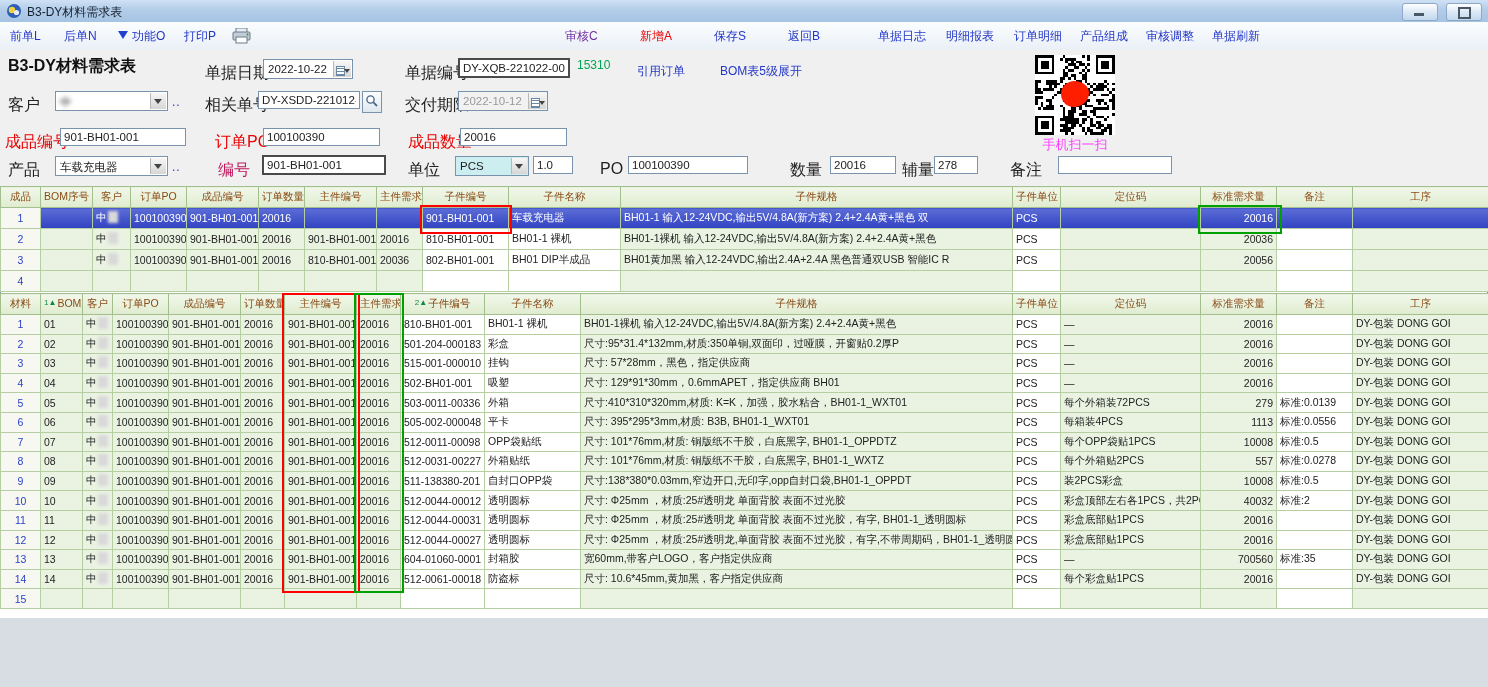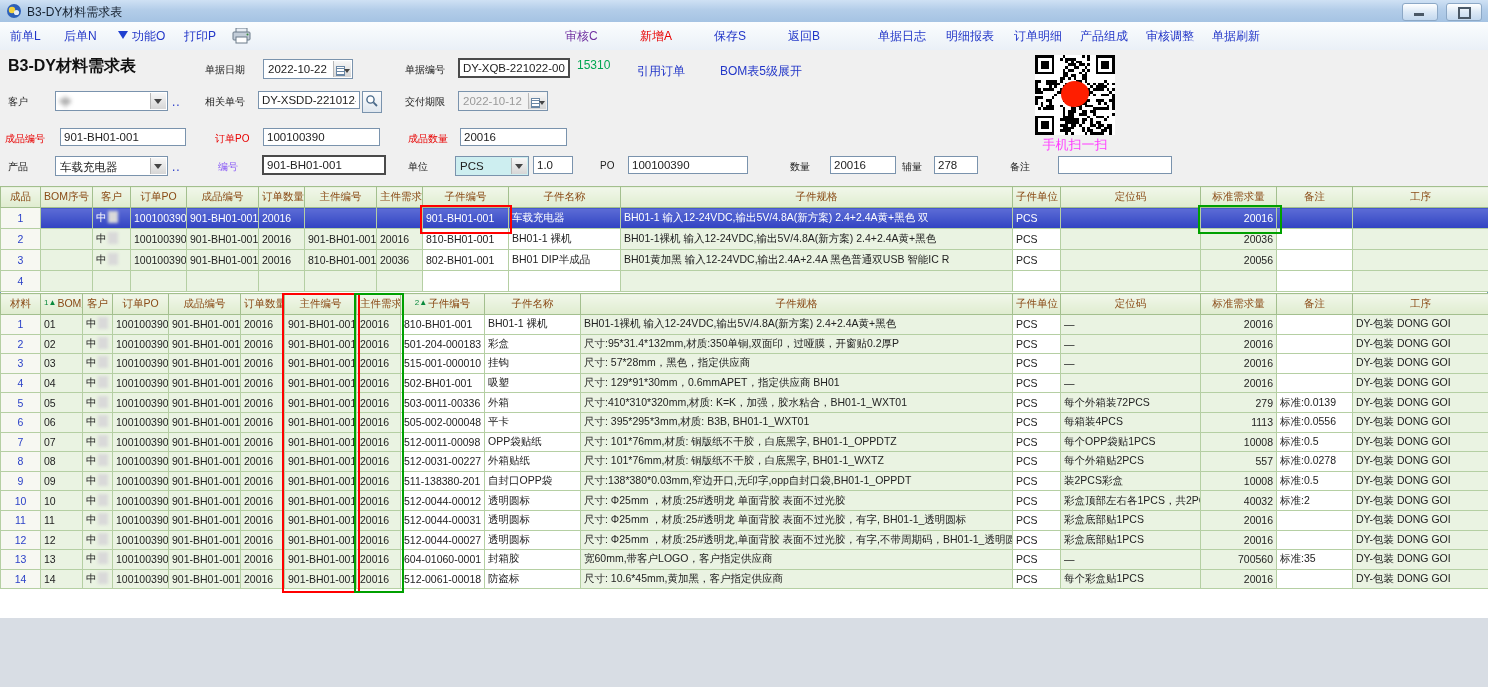--- a/index.html
+++ b/index.html
@@ -20,23 +20,23 @@
   .toolbar{position:absolute;left:0;top:22px;width:100%;height:28px;
            background:linear-gradient(180deg,#fbfdfe,#eaf0f7);border-bottom:1px solid #d4dde8;}
   .toolbar a{position:absolute;top:0;line-height:28px;font-size:12px;color:#2236c8;text-decoration:none;cursor:pointer;white-space:nowrap;}
   .toolbar a.purple{color:#7030a0;}
   .toolbar a.red{color:#e80000;}
   .dn{display:inline-block;width:0;height:0;border:5px solid transparent;border-top:8px solid #2040d0;
       vertical-align:-4px;margin-right:4px;}
   .printer{position:absolute;top:6px;cursor:pointer;}
   
   .formarea{position:absolute;left:0;top:50px;width:100%;height:136px;background:#f0f0f0;}
-  .formarea .lbl{position:absolute;font-size:10px;color:#222;white-space:nowrap;}
+  .formarea .lbl{position:absolute;font-size:16px;color:#222;white-space:nowrap;}
   .formarea .lbl.redl{color:#e80000;}
-  .formarea .lbl.olivel{color:#8b5cf6;}
+  .formarea .lbl.olivel{color:#be185d;}
   .pgtitle{position:absolute;left:8px;top:6px;font-size:16px;font-weight:bold;color:#111;}
   .tin{position:absolute;height:18px;border:1px solid #7a93ad;background:#fff;font-size:11.5px;
        font-family:"Liberation Sans",sans-serif;padding:0 3px;color:#222;box-sizing:border-box;}
   .tin.boldb{border:2px solid #4a4a4a;height:20px;}
   .combo{position:absolute;height:20px;background:#fff;border:1px solid #7a93ad;box-sizing:border-box;}
   .combo .val{position:absolute;left:4px;top:3px;font-size:11.5px;color:#222;white-space:nowrap;}
   .combo .cbtn{position:absolute;right:1px;top:1px;bottom:1px;width:15px;
                background:linear-gradient(180deg,#f7f7f7,#d6d6d6);border-left:1px solid #b8b8b8;}
   .combo .cbtn i{position:absolute;left:3px;top:6px;width:0;height:0;border:4px solid transparent;border-top:5px solid #444;}
   .combo.cyan{background:#cdeef0;}
@@ -913,20 +913,38 @@
             <td class="c7">20016</td>
             <td class="c8">512-0061-00018</td>
             <td class="c9">防盗标</td>
             <td class="c10">尺寸: 10.6*45mm,黄加黑，客户指定供应商</td>
             <td class="c11">PCS</td>
             <td class="c12">每个彩盒贴1PCS</td>
             <td class="c13">20016</td>
             <td class="c14"></td>
             <td class="c15">DY-包装 DONG GOI</td>
           </tr>
+          <tr>
+            <td class="c0">15</td>
+            <td class="c1"></td>
+            <td class="c2"></td>
+            <td class="c3"></td>
+            <td class="c4"></td>
+            <td class="c5"></td>
+            <td class="c6"></td>
+            <td class="c7"></td>
+            <td class="c8"></td>
+            <td class="c9"></td>
+            <td class="c10"></td>
+            <td class="c11"></td>
+            <td class="c12"></td>
+            <td class="c13"></td>
+            <td class="c14"></td>
+            <td class="c15"></td>
+          </tr>
         </tbody>
       </table>
     <div class="hl red" style="left:282px;top:0;width:74px;height:296px"></div>
     <div class="hl green" style="left:354px;top:0;width:46px;height:296px"></div>
   </div>
 
   <div id="totwrap" class="gridwrap" style="top:658px;width:1488px;height:21px">
       <table class="grid">
         <colgroup>
           <col style="width: 40px;">

